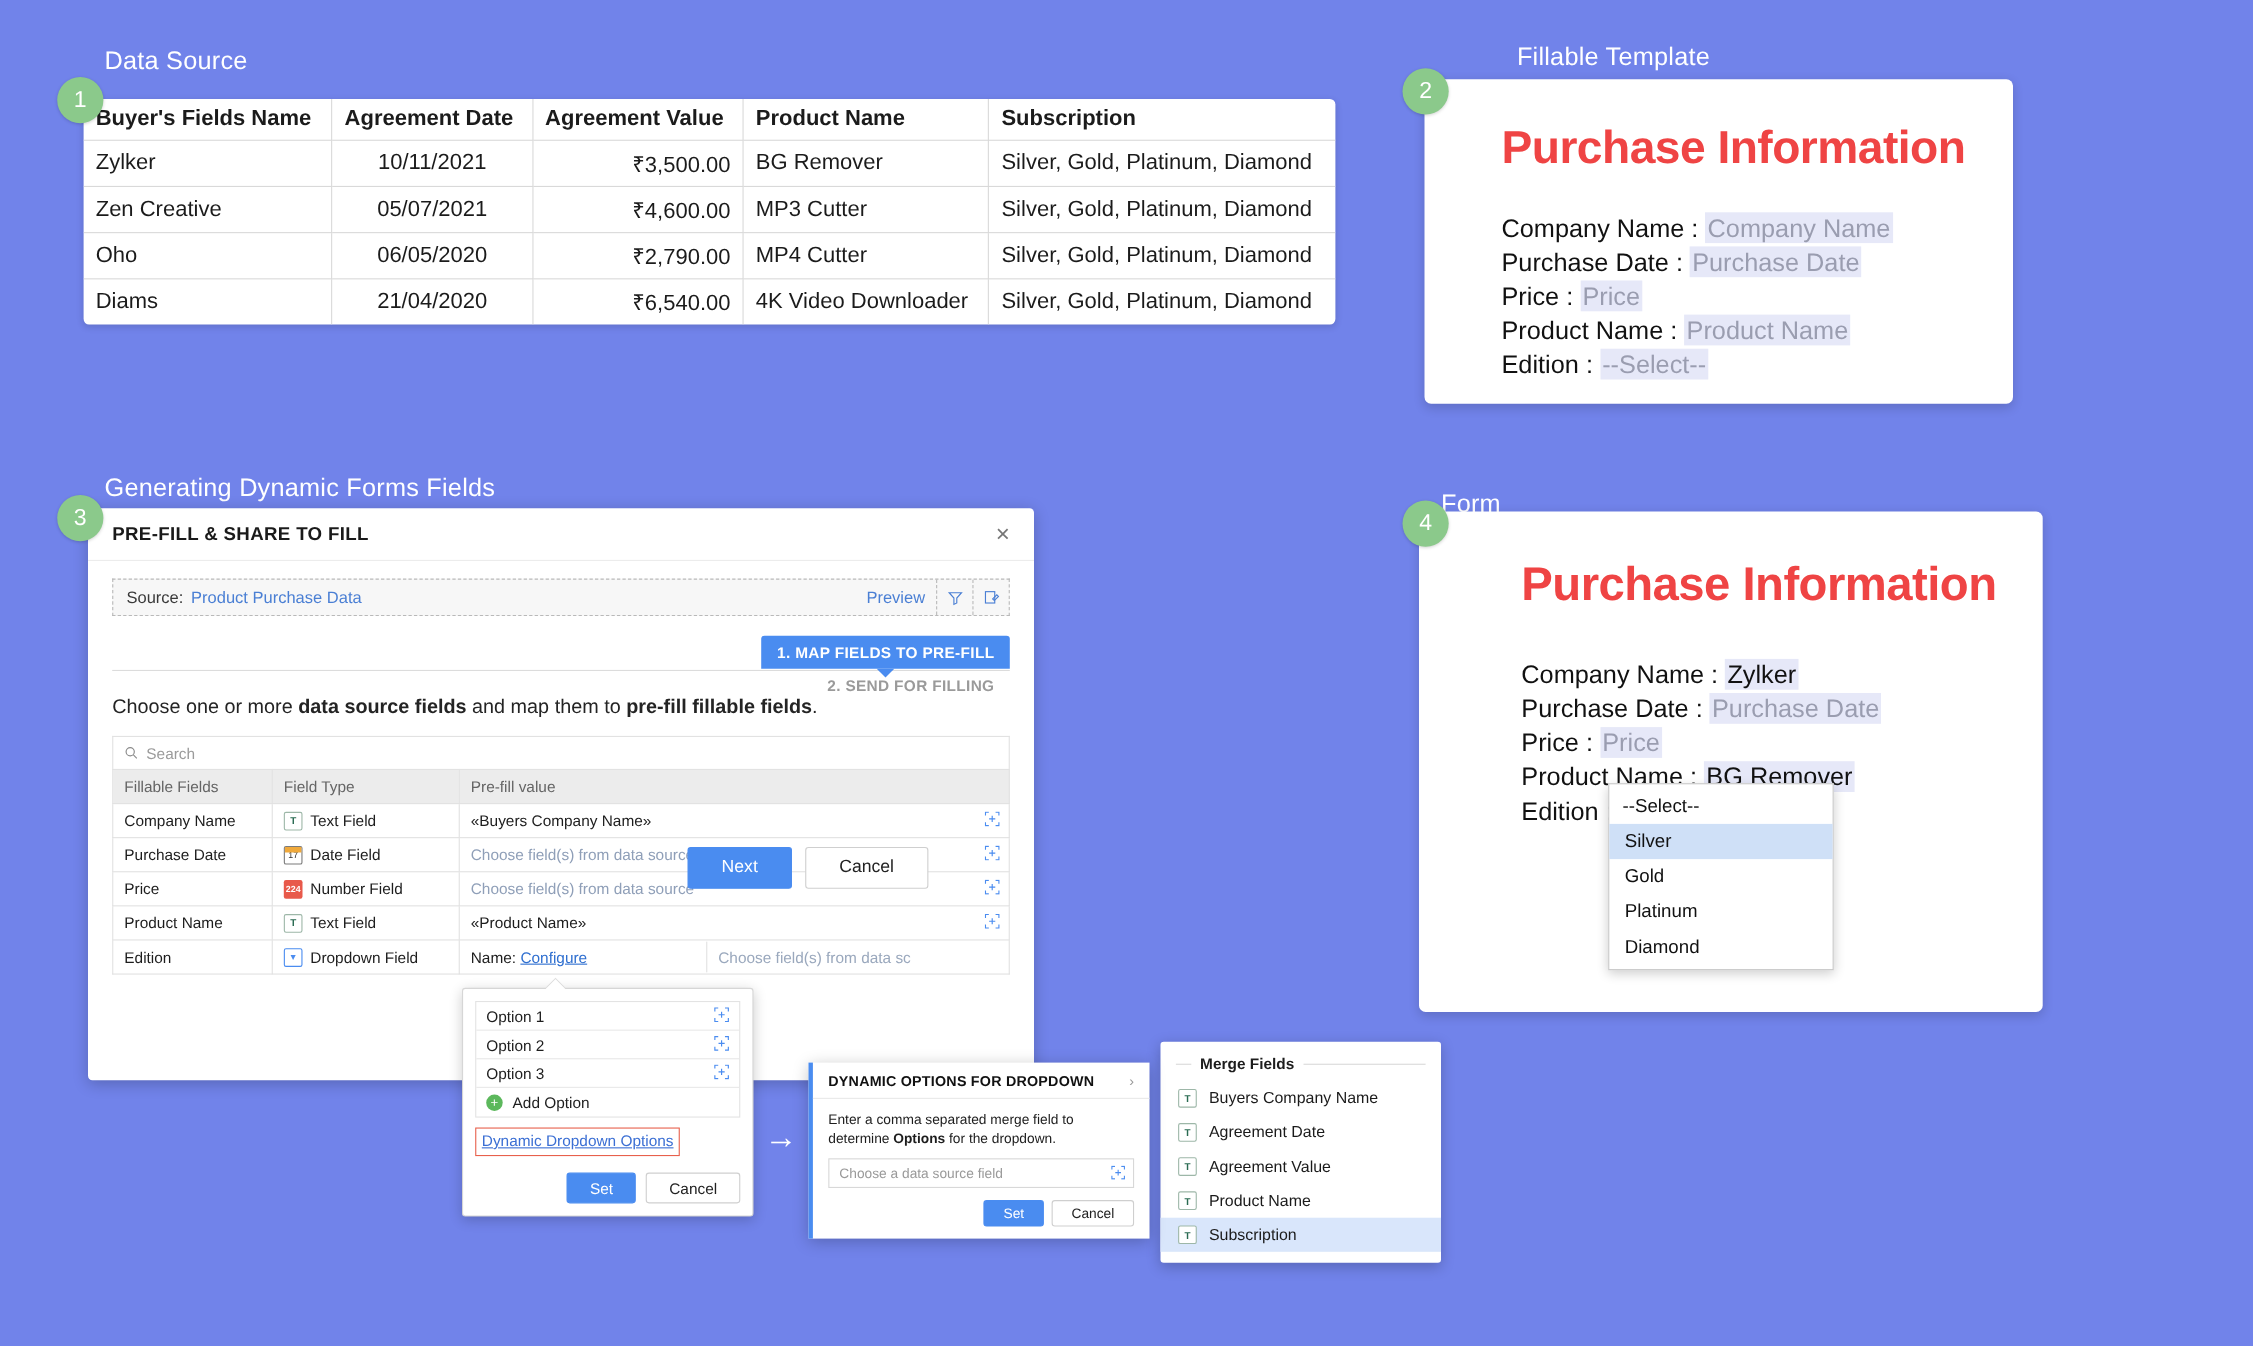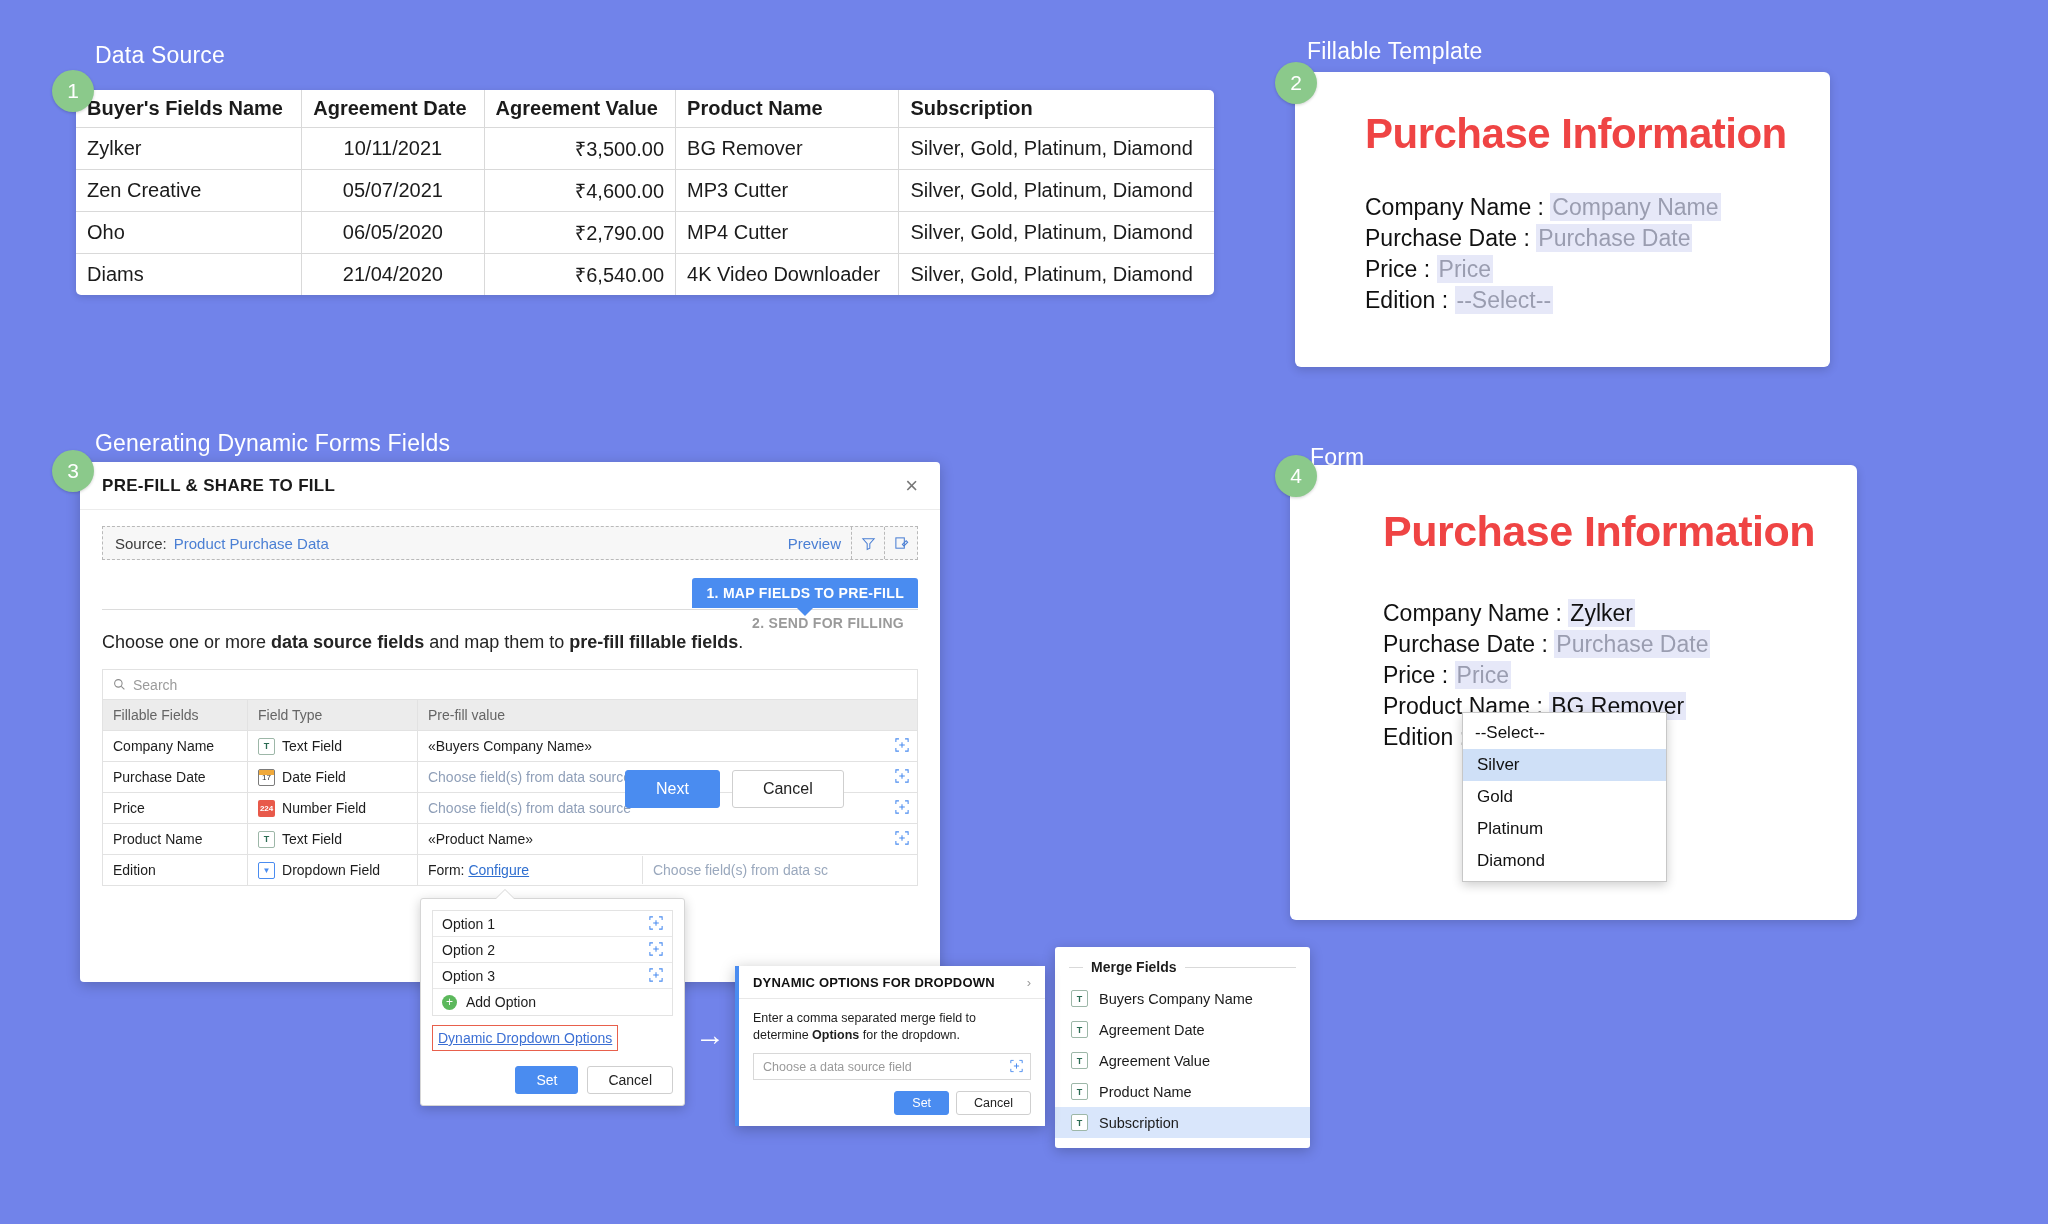--- a/index.html
+++ b/index.html
@@ -335,28 +335,29 @@
           <td>Diams</td>
           <td class="ctr">21/04/2020</td>
           <td class="num">₹6,540.00</td>
           <td>4K Video Downloader</td>
           <td>Silver, Gold, Platinum, Diamond</td>
         </tr>
       </tbody>
   </table>
 </div>
 
-<div class="panel-label" style="left:1307px; top:38px;">Fillable Template</div>
+<div class="panel-label" style="left:1379px; top:38px;">Fillable Template</div>
 <div class="step-badge" style="left:1275px; top:62px;">2</div>
 <div class="doc-card" id="fillable-template">
   <div class="doc-title">Purchase Information</div>
   <div class="doc-lines" id="ft-lines">
       <div class="doc-line"><span>Company Name : </span><span class="merge-chip">Company Name</span></div>
       <div class="doc-line"><span>Purchase Date : </span><span class="merge-chip">Purchase Date</span></div>
       <div class="doc-line"><span>Price : </span><span class="merge-chip">Price</span></div>
+      <div class="doc-line"><span>Product Name : </span><span class="merge-chip">Product Name</span></div>
       <div class="doc-line"><span>Edition : </span><span class="merge-chip">--Select--</span></div>
     </div>
 </div>
 
 <div class="panel-label" style="left:95px; top:430px;">Generating Dynamic Forms Fields</div>
 <div class="step-badge" style="left:52px; top:450px;">3</div>
 
 <div id="prefill-dialog">
   <div class="dlg-head">
     <span class="dlg-title">PRE-FILL &amp; SHARE TO FILL</span>
@@ -461,21 +462,21 @@
         <tr>
           <td>Edition</td>
           <td>
             <span class="ftype">
               <span class="mini-ico ico-drop">▼</span>
               <span>Dropdown Field</span>
             </span>
           </td>
           <td class="items-cell" style="padding:0">
             <div class="split-cell">
-              <div class="split-a"><span>Form: </span><a>Configure</a></div>
+              <div class="split-a"><span>Name: </span><a>Configure</a></div>
               <div class="split-b">Choose field(s) from data sc</div>
             </div>
           </td>
         </tr>
       </tbody>
   </table>
 
   <div class="dlg-actions"></div>
 </div>
 

